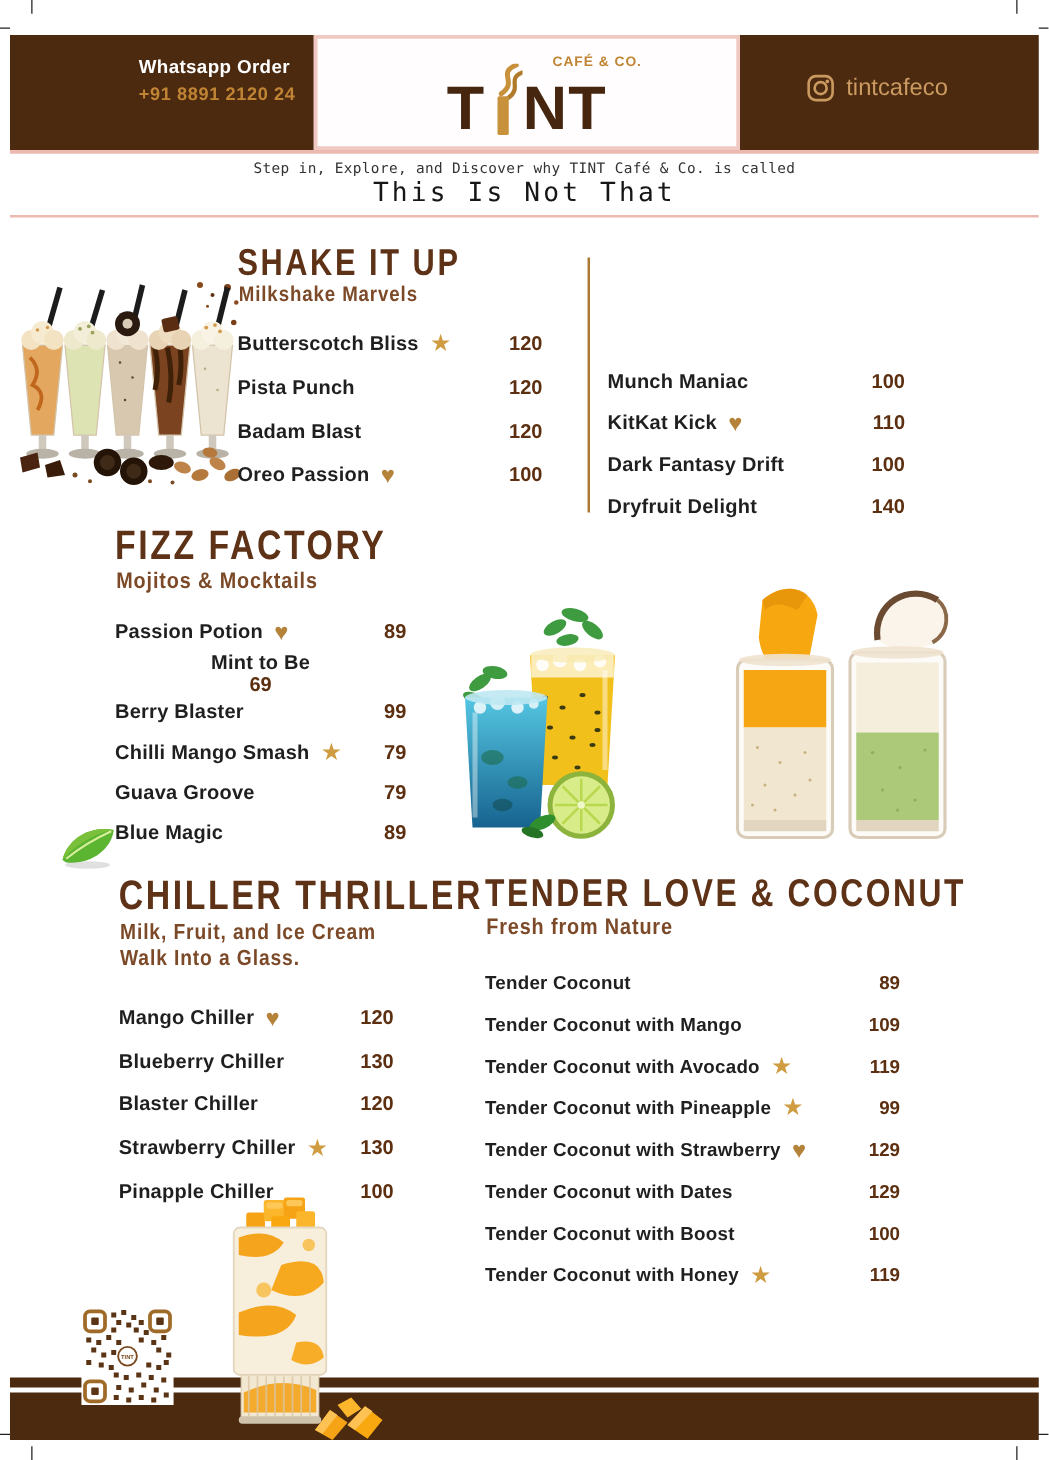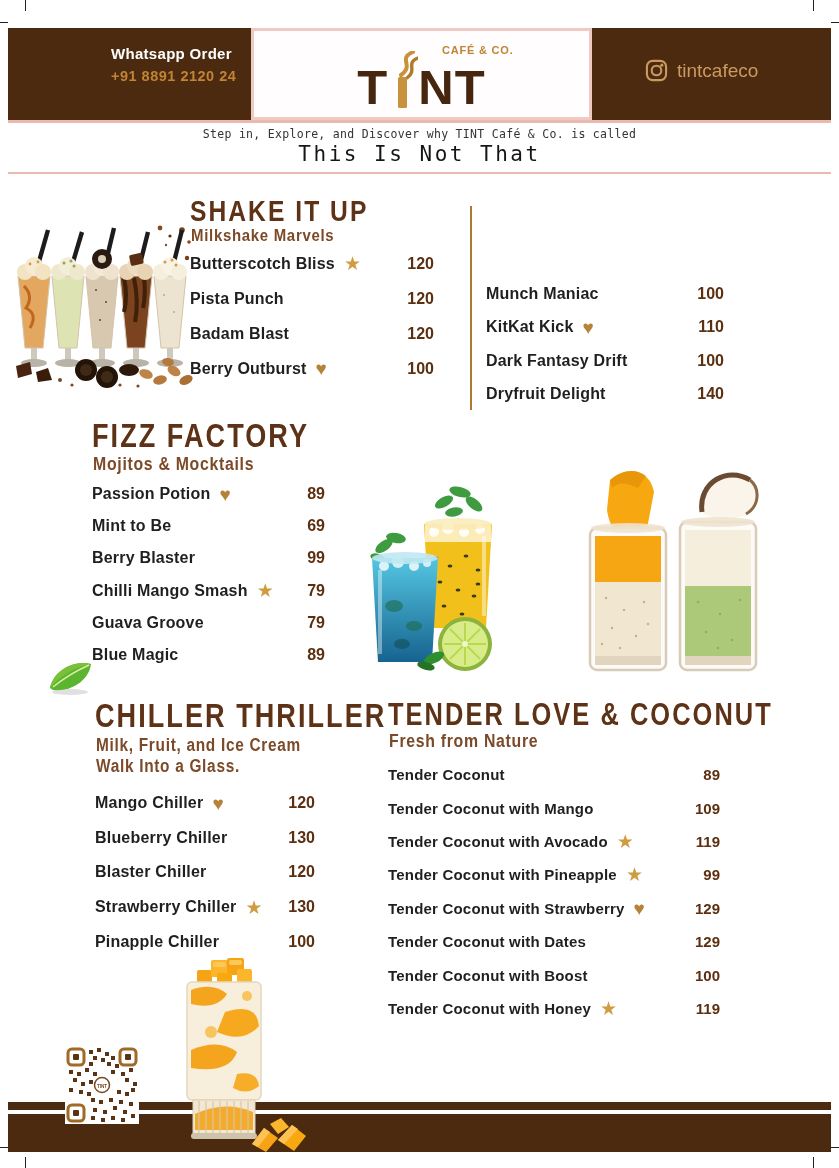--- a/index.html
+++ b/index.html
@@ -26,21 +26,21 @@
              font-size:11.5px;color:#333;letter-spacing:.3px;}
   .tag-big{left:0;top:142px;width:100%;text-align:center;font-family:"DejaVu Sans Mono",monospace;
            font-size:21px;color:#161616;letter-spacing:2.5px;}
   
   .sec-title{font-weight:800;color:#5e3216;letter-spacing:2.5px;transform:scaleX(.82);
              transform-origin:left top;white-space:nowrap;line-height:1;}
   .sec-sub{font-weight:700;color:#7c4a28;letter-spacing:.8px;transform:scaleX(.88);
            transform-origin:left top;white-space:nowrap;}
   .divider{left:470px;top:206px;width:2px;height:204px;background:#ad7a33;}
   
-  .mrows{display:flex;flex-direction:column;}
+  .mrows{display:flex;flex-direction:column;margin-top:12px;}
   .mrow{display:flex;align-items:center;}
   .mname{font-weight:700;color:#1f1f1f;letter-spacing:.2px;white-space:nowrap;}
   .mbadge{margin-left:9px;font-size:19px;line-height:1;}
   .badge-star{color:#cf9c42;}
   .badge-heart{color:#b5823a;}
   .sp{flex:1;}
   .mprice{font-weight:700;color:#5c2f10;}
   .fs16 .mname,.fs16 .mprice{font-size:16px;}
   .fs15 .mname,.fs15 .mprice{font-size:15px;}
   
@@ -204,21 +204,21 @@
       <span class="mname">Pista Punch</span>
       <span class="sp"></span>
       <span class="mprice">120</span>
     </div>
     <div class="mrow" style="height:35px;">
       <span class="mname">Badam Blast</span>
       <span class="sp"></span>
       <span class="mprice">120</span>
     </div>
     <div class="mrow" style="height:35px;">
-      <span class="mname">Berry Outburst</span>
+      <span class="mname">Oreo Passion</span>
       <span class="mbadge badge-heart">♥</span>
       <span class="sp"></span>
       <span class="mprice">100</span>
     </div>
   </div>
 
   <div class="abs divider"></div>
 
   <div class="abs mrows fs16" style="left:486px;top:277px;width:238px;">
     <div class="mrow" style="height:33.5px;">
@@ -247,21 +247,21 @@
   <div class="abs sec-title" style="left:92px;top:419px;font-size:33px;">FIZZ FACTORY</div>
   <div class="abs sec-sub" style="left:93px;top:454px;font-size:18px;">Mojitos &amp; Mocktails</div>
 
   <div class="abs mrows fs16" style="left:92px;top:478px;width:233px;">
     <div class="mrow" style="height:32.2px;">
       <span class="mname">Passion Potion</span>
       <span class="mbadge badge-heart">♥</span>
       <span class="sp"></span>
       <span class="mprice">89</span>
     </div>
-    <div class="mrow" style="height:32.2px;">
+    <div class="mrow" style="height:32.2px;flex-direction:column;">
       <span class="mname">Mint to Be</span>
       <span class="sp"></span>
       <span class="mprice">69</span>
     </div>
     <div class="mrow" style="height:32.2px;">
       <span class="mname">Berry Blaster</span>
       <span class="sp"></span>
       <span class="mprice">99</span>
     </div>
     <div class="mrow" style="height:32.2px;">

